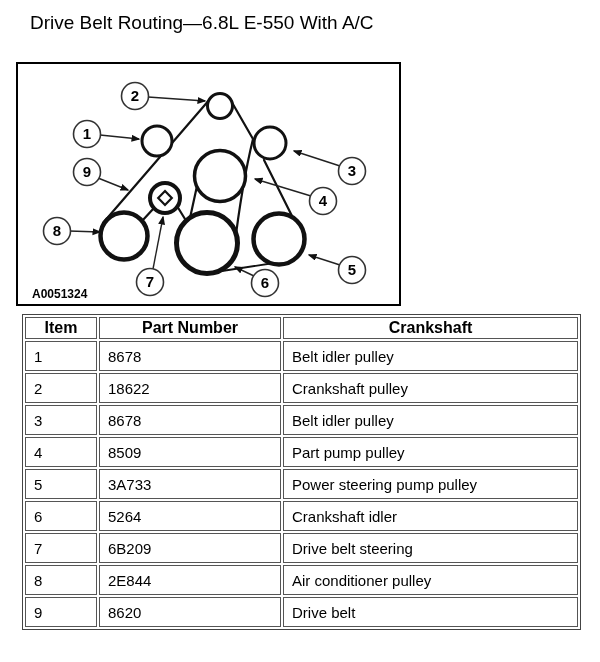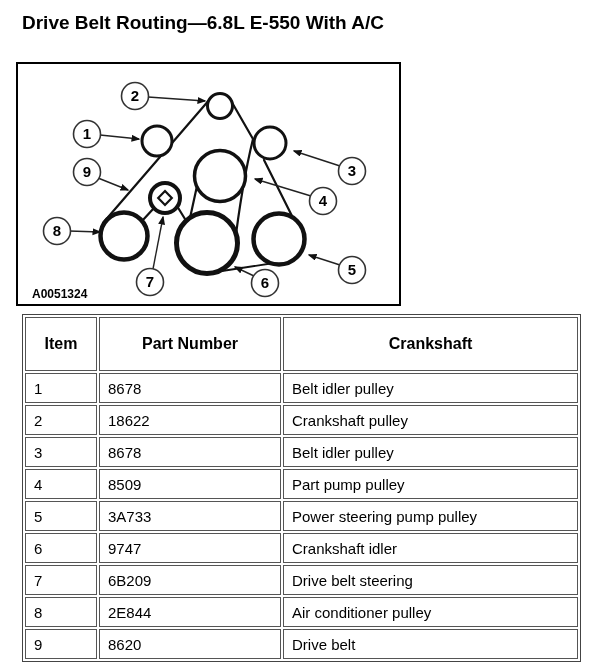--- a/index.html
+++ b/index.html
@@ -1,22 +1,22 @@
 <!DOCTYPE html>
 <html><head>
 <meta charset="utf-8">
 <style>
   html,body{margin:0;padding:0;}
   body{
     width:600px;height:662px;position:relative;background:#fff;
     font-family:"Liberation Sans","DejaVu Sans",sans-serif;color:#000;
   }
   .page-title{
-    position:absolute;left:22px;top:12px;
-    font-size:19px;font-weight:bold;letter-spacing:0px;white-space:nowrap;
+    position:absolute;left:30px;top:12px;
+    font-size:19px;font-weight:normal;letter-spacing:0px;white-space:nowrap;
   }
   .diagram-box{
     position:absolute;left:16px;top:62px;width:381px;height:240px;
     border:2px solid #000;background:#fff;
   }
   .diagram-box svg{display:block;width:381px;height:240px;}
 
   .belt{stroke:#111;stroke-width:2.2;fill:none;stroke-linecap:round;}
   .belt-thin{stroke:#111;stroke-width:1.8;fill:none;stroke-linecap:round;}
   .pulley{fill:#fff;stroke:#111;}
@@ -27,21 +27,21 @@
   .fig-id{font-size:12px;font-weight:bold;fill:#000;
     font-family:"Liberation Sans","DejaVu Sans",sans-serif;}
 
   table.parts{
     position:absolute;left:22px;top:314px;width:559px;
     border-collapse:separate;border-spacing:2px;
     background:#fff;border:1px solid #444;
   }
   table.parts th{
     border:1px solid #555;font-size:16px;font-weight:bold;
-    text-align:center;padding:16px 2px;height:20px;background:#fff;
+    text-align:center;padding:0 2px;height:20px;background:#fff;
   }
   table.parts td{
     border:1px solid #555;font-size:15px;font-weight:normal;
     text-align:left;padding:5px 6px 5px 8px;height:18px;background:#fff;
     white-space:nowrap;
   }
   .col-item{width:66px;}
   .col-part{width:176px;}
 </style>
 </head>
@@ -164,21 +164,21 @@
       <td>8509</td>
       <td>Part pump pulley</td>
     </tr>
     <tr>
       <td>5</td>
       <td>3A733</td>
       <td>Power steering pump pulley</td>
     </tr>
     <tr>
       <td>6</td>
-      <td>9747</td>
+      <td>5264</td>
       <td>Crankshaft idler</td>
     </tr>
     <tr>
       <td>7</td>
       <td>6B209</td>
       <td>Drive belt steering</td>
     </tr>
     <tr>
       <td>8</td>
       <td>2E844</td>

